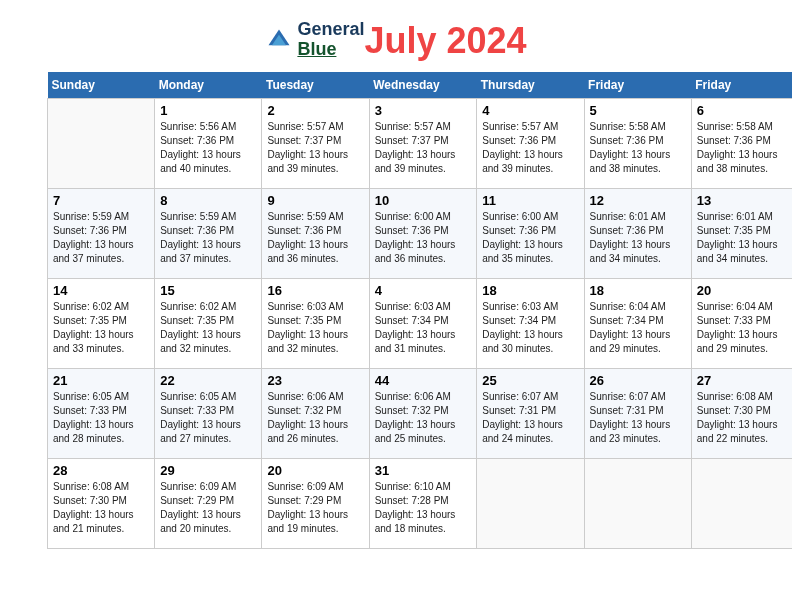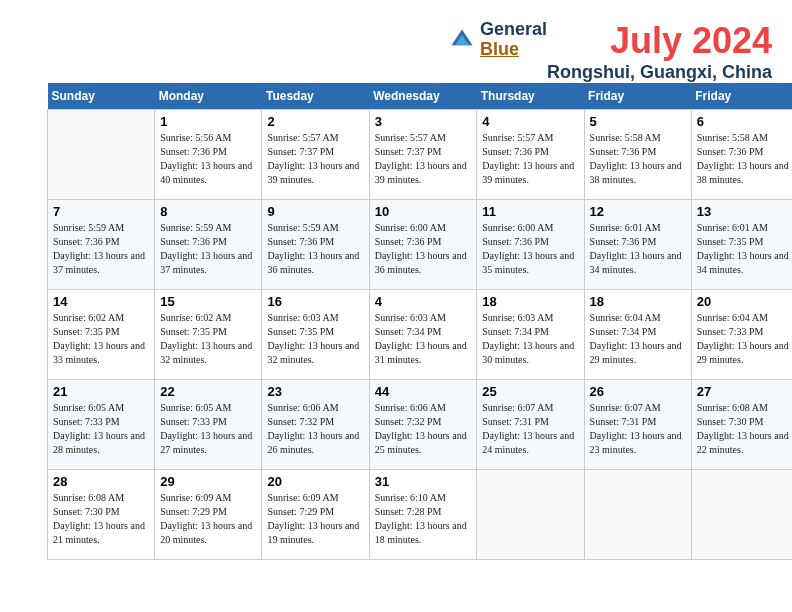--- a/index.html
+++ b/index.html
@@ -5,36 +5,37 @@
     * { box-sizing: border-box; margin: 0; padding: 0; }
     body {
       font-family: Arial, sans-serif;
       background: #fff;
       width: 792px;
       min-height: 612px;
       padding: 20px;
     }
     .header {
       display: flex;
-      justify-content: flex-end;
+      justify-content: center;
       align-items: flex-start;
+      margin-bottom: 10px;
     }
     .logo {
       display: flex;
       align-items: center;
       gap: 4px;
     }
     .logo-text {
       font-size: 18px;
       font-weight: bold;
       color: #1a3a5c;
       line-height: 1.1;
     }
     .logo-text span {
-      color: #a16207;
+      color: #14532d;
       text-decoration: underline;
     }
     .logo-icon {
       width: 28px;
       height: 28px;
     }
     .title-section {
       text-align: right;
     }
     .month-title {
@@ -74,21 +75,20 @@
     }
     .day-number {
       font-weight: bold;
       font-size: 13px;
       margin-bottom: 2px;
     }
     .cell-info {
       font-size: 10px;
       line-height: 1.4;
       color: #222;
-      font-family: Liberation Serif, serif;
     }
     .empty-cell {
       background: #f9f9f9;
     }
   </style>
 </head>
 <body>
 
 <div class="header">
   <div class="logo">
@@ -96,21 +96,20 @@
       <polygon points="16,4 28,22 4,22" fill="#2b6cb0"></polygon>
       <polygon points="16,10 24,22 8,22" fill="#4a9fd4"></polygon>
     </svg>
     <div class="logo-text">
       <div>General</div>
       <div><span>Blue</span></div>
     </div>
   </div>
   <div class="title-section">
     <div class="month-title">July 2024</div>
-    <div class="location-title">Rongshui, Guangxi, China</div>
   </div>
 </div>
 
 <table>
   <thead>
     <tr>
     <th>Sunday</th>
         <th>Monday</th>
         <th>Tuesday</th>
         <th>Wednesday</th>

